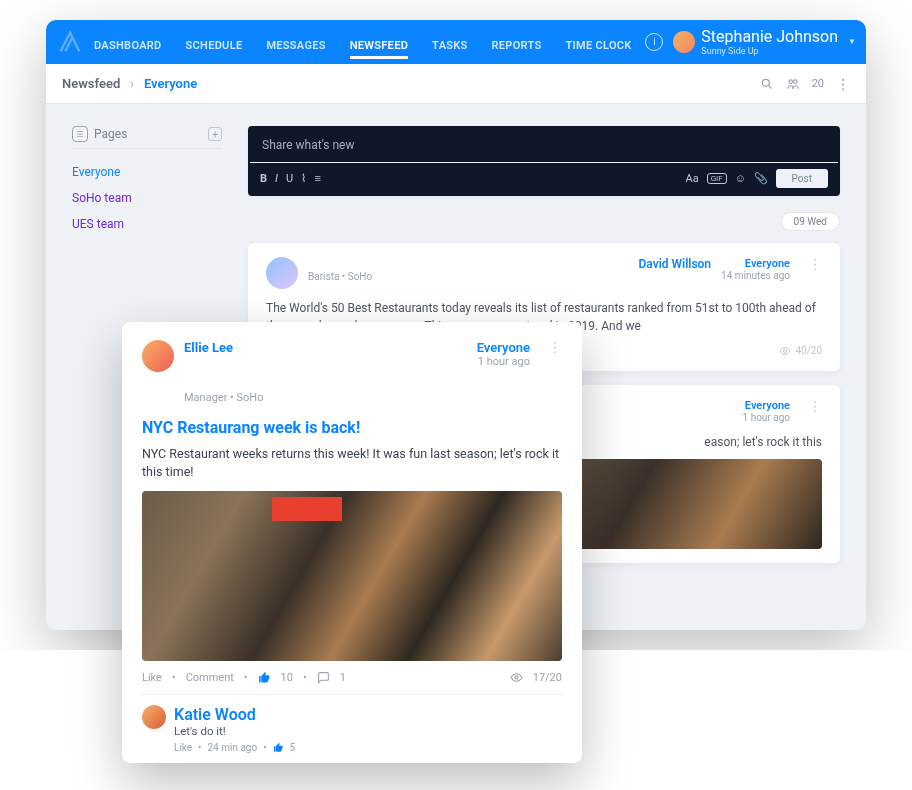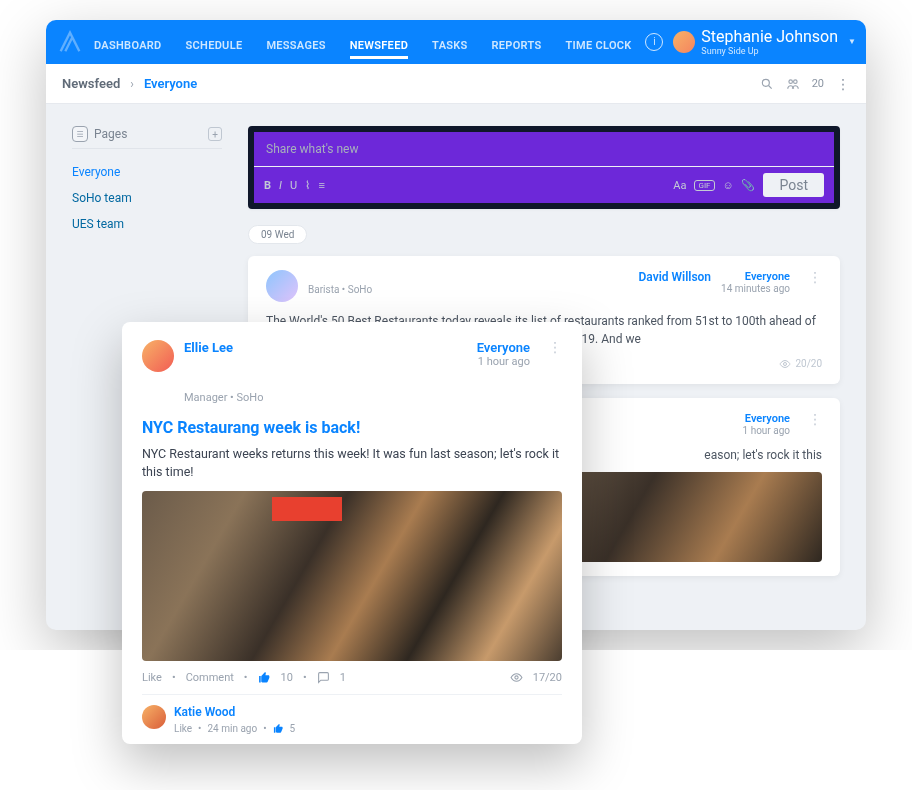--- a/index.html
+++ b/index.html
@@ -23,30 +23,30 @@
 .crumb-sep { color: #9aa3af; margin: 0 10px; font-size: 12px; }
 .crumb-cur { color: #0a84ff; font-weight: 600; font-size: 13px; }
 .crumb-tools { margin-left: auto; display: flex; align-items: center; gap: 12px; color: #8a94a2; font-size: 11px; }
 .body-grid { display: flex; padding: 22px 26px; gap: 26px; }
 .sidebar { width: 150px; }
 .side-head { display: flex; align-items: center; justify-content: space-between; color: #7a8491; font-size: 12px; padding-bottom: 6px; border-bottom: 1px solid #e0e4ea; }
 .side-head-left { display: flex; align-items: center; gap: 6px; }
 .side-icon { width: 16px; height: 16px; border: 1.2px solid #9aa3af; border-radius: 4px; display: flex; align-items: center; justify-content: center; font-size: 8px; color: #9aa3af; background: #f3f5f8; }
 .plus-icon { width: 14px; height: 14px; border: 1px solid #bfc7d1; border-radius: 3px; display: flex; align-items: center; justify-content: center; font-size: 10px; color: #9aa3af; cursor: pointer; }
 .side-list { margin-top: 10px; }
-.side-item { font-size: 12px; color: #0369a1; padding: 6px 0; cursor: pointer; }
+.side-item { font-size: 12px; color: #6d28d9; padding: 6px 0; cursor: pointer; }
 .side-item.active { color: #0a84ff; }
 .feed-col { flex: 1; }
-.composer { background: #6d28d9; border: 6px solid #0f172a; border-radius: 4px; box-shadow: 0 1px 3px rgba(0,0,0,0.04); margin-bottom: 16px; }
+.composer { background: #0f172a; border: 2px solid #0f172a; border-radius: 4px; box-shadow: 0 1px 3px rgba(0,0,0,0.04); margin-bottom: 16px; }
 .composer-input { padding: 10px 12px; font-size: 12px; color: #a7b0bc; }
 .composer-bar { display: flex; align-items: center; border-top: 1px solid #eef1f5; padding: 6px 10px; gap: 8px; color: #c3cad4; font-size: 11px; }
 .composer-bar .spacer { flex: 1; }
 .composer-tool { cursor: pointer; }
-.post-btn { background: #eef1f5; color: #7a8491; padding: 4px 16px; border-radius: 3px; font-size: 14px; cursor: pointer; }
-.date-pill { display: flex; justify-content: flex-start; margin: 8px 0 12px; }
+.post-btn { background: #eef1f5; color: #7a8491; padding: 4px 16px; border-radius: 3px; font-size: 10px; cursor: pointer; }
+.date-pill { display: flex; justify-content: flex-end; margin: 8px 0 12px; }
 .date-pill span { background: #fff; border: 1px solid #e3e7ec; border-radius: 12px; padding: 3px 12px; font-size: 10px; color: #7a8491; }
 .card { background: #fff; border-radius: 6px; box-shadow: 0 2px 6px rgba(0,0,0,0.06); padding: 14px 18px; margin-bottom: 14px; }
 .card-head { display: flex; gap: 10px; }
 .av32 { width: 32px; height: 32px; border-radius: 50%; background: linear-gradient(135deg,#8ec5fc,#e0c3fc); flex-shrink: 0; }
 .author { flex: 1; }
 .author-name { color: #0a84ff; font-weight: 600; font-size: 12px; text-align: right; }
 .author-sub { color: #9aa3af; font-size: 10px; }
 .card-right { text-align: right; font-size: 11px; }
 .audience { color: #0a84ff; font-weight: 600; }
 .timestamp { color: #9aa3af; font-size: 10px; }
@@ -59,21 +59,21 @@
 .overlay-card .au-sub { color: #9aa3af; font-size: 11px; margin-top: 36px; }
 .overlay-title { color: #0a84ff; font-weight: 700; font-size: 16px; margin: 14px 0 8px; }
 .overlay-body { font-size: 12.5px; color: #3c4452; line-height: 1.45; }
 .overlay-img { margin-top: 10px; height: 170px; border-radius: 4px; background: linear-gradient(120deg,#6b5b4a 0%,#8a7358 20%,#3a3028 40%,#a97c50 55%,#2e2720 70%,#c79a6b 85%,#4a3d30 100%); position: relative; overflow: hidden; }
 .overlay-img::before { content:""; position:absolute; top:6px; left:130px; width:70px; height:24px; background:#e8402f; }
 .overlay-meta { display: flex; align-items: center; gap: 10px; font-size: 11px; color: #9aa3af; margin-top: 10px; border-bottom: 1px solid #eef1f5; padding-bottom: 10px; }
 .overlay-meta .right { margin-left: auto; display: flex; align-items: center; gap: 10px; }
 .thumb-icon { color: #0a84ff; }
 .comment-row { display: flex; gap: 8px; margin-top: 10px; }
 .av24 { width: 24px; height: 24px; border-radius: 50%; background: linear-gradient(135deg,#f7b267,#d95d39); flex-shrink: 0; }
-.comment-name { color: #0a84ff; font-weight: 600; font-size: 12px; }
+.comment-name { color: #0a84ff; font-weight: 600; font-size: 16px; }
 .comment-text { color: #4d5662; font-size: 11.5px; }
 .comment-meta { font-size: 10px; color: #9aa3af; margin-top: 4px; display: flex; align-items: center; gap: 6px; }
 .partial-card { background:#fff; border-radius:6px; box-shadow:0 2px 6px rgba(0,0,0,0.06); padding:14px 18px; width:310px; margin-left:auto; }
 svg { display: block; }
 </style>
 </head>
 <body>
 
 <div class="app-window">
 
@@ -180,21 +180,21 @@
           <span class="more-dots">⋮</span>
         </div>
         <div class="card-body">The World's 50 Best Restaurants today reveals its list of restaurants ranked from 51st to 100th ahead of the annual awards ceremony. This announcement ... d in 2019. And we</div>
         <div class="card-foot">
           <span>
             <svg width="12" height="12" viewBox="0 0 24 24" fill="none" stroke="#bfc7d1" stroke-width="2">
                 <path d="M2 12s4-7 10-7 10 7 10 7-4 7-10 7-10-7-10-7z"></path>
                 <circle cx="12" cy="12" r="3"></circle>
               </svg>
           </span>
-          <span>20/20</span>
+          <span>40/20</span>
         </div>
       </div>
 
       <div class="partial-card">
         <div class="card-head" style="justify-content:flex-end;">
           <div class="card-right">
             <div class="audience">Everyone</div>
             <div class="timestamp">1 hour ago</div>
           </div>
           <span class="more-dots">⋮</span>
@@ -249,20 +249,21 @@
           </svg>
       </span>
       <span>17/20</span>
     </div>
   </div>
 
   <div class="comment-row">
     <span class="av24"></span>
     <div style="flex:1;">
       <div class="comment-name">Katie Wood</div>
+      <div class="comment-text">Let's do it!</div>
       <div class="comment-meta">
         <span>Like</span>
         <span>•</span>
         <span>24 min ago</span>
         <span>•</span>
         <span class="thumb-icon">
           <svg width="11" height="11" viewBox="0 0 24 24" fill="#0a84ff">
               <path d="M2 21h3V9H2v12zm19-11c0-1.1-.9-2-2-2h-5.3l.8-3.8v-.3c0-.4-.2-.8-.4-1.1L13 2 6.6 8.6C6.2 9 6 9.5 6 10v9c0 1.1.9 2 2 2h8c.8 0 1.5-.5 1.8-1.2l3-7c.1-.3.2-.5.2-.8v-2z"></path>
             </svg>
         </span>

